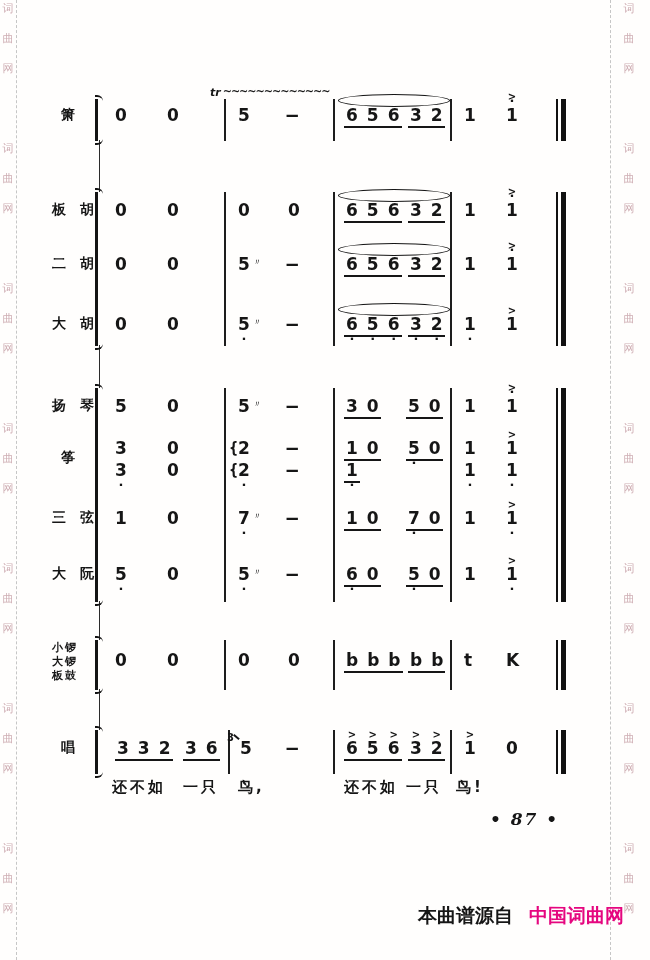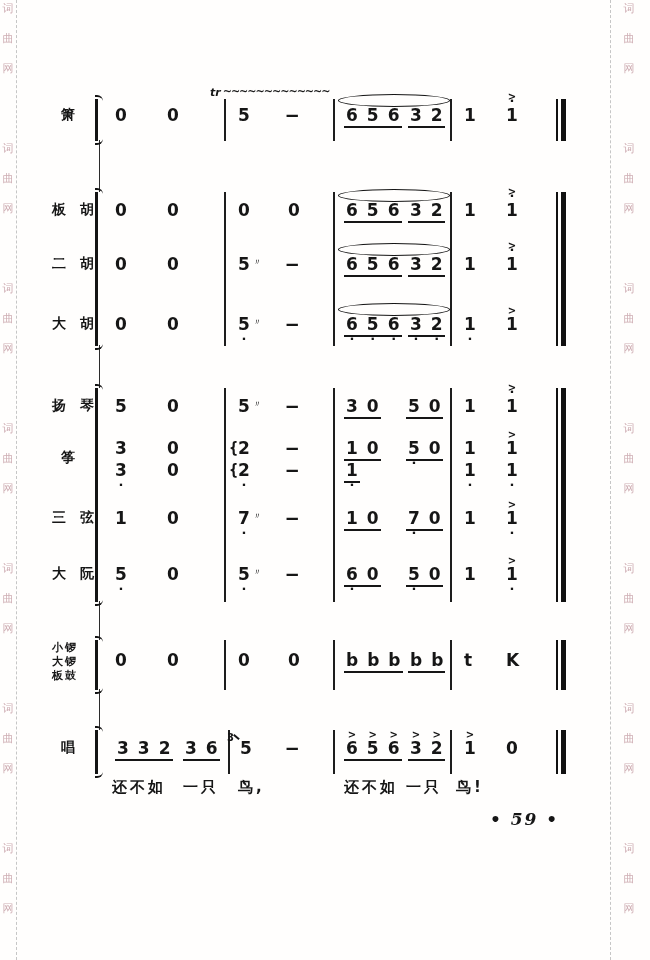--- a/index.html
+++ b/index.html
@@ -374,15 +374,18 @@
           <span class="lyric" style="left: 112px; top: 40px;">还不如</span>
           <span class="lyric" style="left: 183px; top: 40px;">一只</span>
           <span class="lyric" style="left: 238px; top: 40px;">鸟,</span>
           <span class="lyric" style="left: 344px; top: 40px;">还不如</span>
           <span class="lyric" style="left: 406px; top: 40px;">一只</span>
           <span class="lyric" style="left: 456px; top: 40px;">鸟!</span>
         </div>
       </div>
     </div>
 
-  <div class="pagenum">• 59 •</div>
-
+  <div class="pagenum">• 87 •</div>
+
+  <div class="footer">
+    <span>本曲谱源自</span><span class="brand" style="color: rgb(229, 6, 127);">中国词曲网</span>
+  </div>
 </div>
 
 </body></html>

